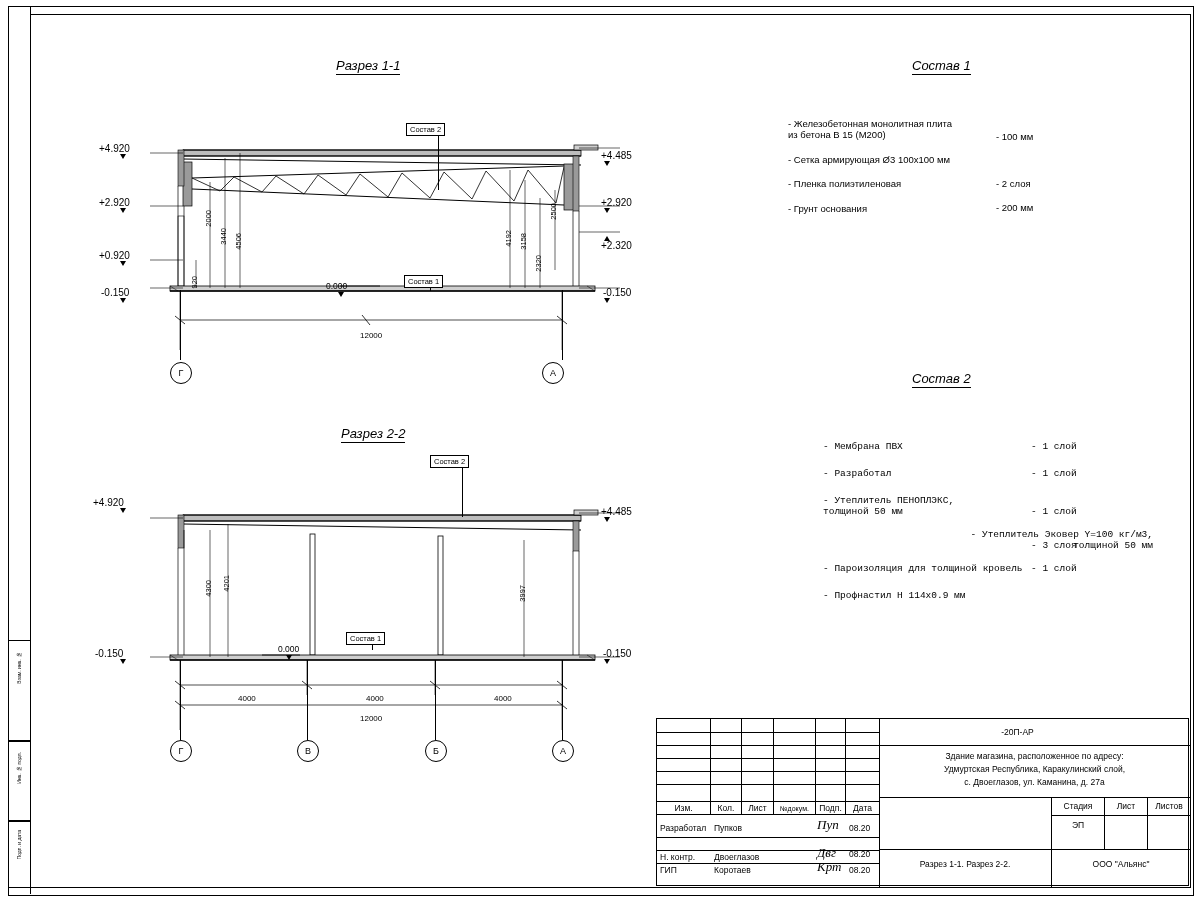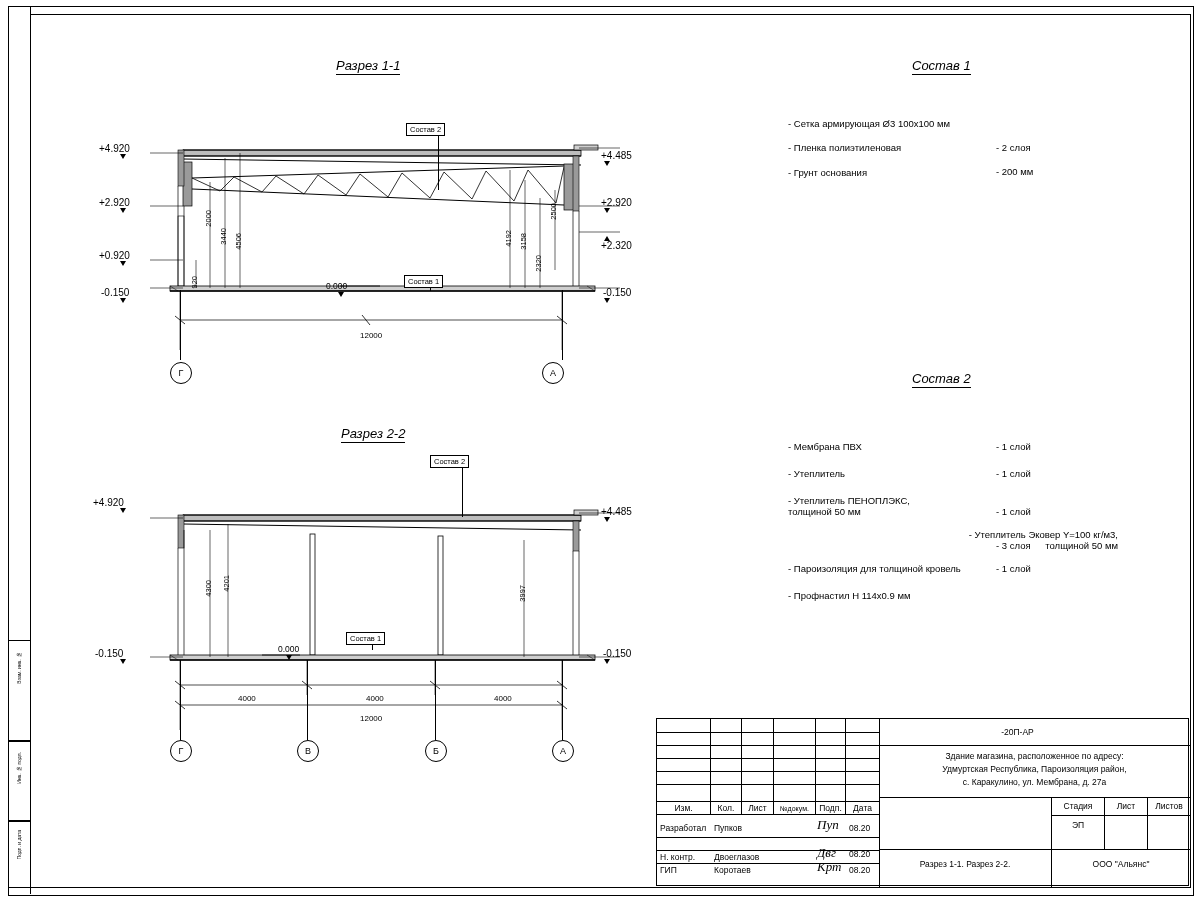--- a/index.html
+++ b/index.html
@@ -278,45 +278,50 @@
   <div class="vl" style="left:307px;top:660px;height:80px;"></div>
   <div class="vl" style="left:435px;top:660px;height:80px;"></div>
   <div class="vl" style="left:562px;top:660px;height:80px;"></div>
   <div class="circ" style="left:170px;top:740px;">Г</div>
   <div class="circ" style="left:297px;top:740px;">В</div>
   <div class="circ" style="left:425px;top:740px;">Б</div>
   <div class="circ" style="left:552px;top:740px;">А</div>
 
   <div class="ttl" style="left:912px;top:58px;"><u>Состав 1</u></div>
   <div class="spec" style="left:788px;top:118px;width:330px;">
+    <div class="spec-row" style="margin-bottom:14px;">
+      <span class="t">- Железобетонная  монолитная плита
+   из бетона В 15 (М200)</span>
+      <span class="v" style="top:13px;">- 100 мм</span>
+    </div>
     <div class="spec-row" style="margin-bottom:13px;">
       <span class="t">- Сетка армирующая Ø3 100х100 мм</span>
       <span class="v"></span>
     </div>
     <div class="spec-row" style="margin-bottom:13px;">
       <span class="t">- Пленка полиэтиленовая</span>
       <span class="v">-  2 слоя</span>
     </div>
     <div class="spec-row" style="margin-bottom:14px;">
       <span class="v">- 200 мм</span>
     </div>
     <div class="spec-row">
       <span class="t">- Грунт основания</span>
       <span class="v"></span>
     </div>
   </div>
 
   <div class="ttl" style="left:912px;top:371px;"><u>Состав 2</u></div>
-  <div class="spec" style="left:788px;top:441px;width:330px;">
+  <div class="spec" style="left:823px;top:441px;width:330px;font-family:Liberation Mono, monospace;">
     <div class="spec-row" style="margin-bottom:16px;">
       <span class="t">- Мембрана ПВХ</span>
       <span class="v">- 1 слой</span>
     </div>
     <div class="spec-row" style="margin-bottom:16px;">
-      <span class="t">- Утеплитель</span>
+      <span class="t">- Разработал</span>
       <span class="v">- 1 слой</span>
     </div>
     <div class="spec-row" style="margin-bottom:12px;">
       <span class="t">- Утеплитель ПЕНОПЛЭКС,
   толщиной 50 мм</span>
       <span class="v" style="top:11px;">- 1 слой</span>
     </div>
     <div class="spec-row" style="margin-bottom:12px;text-align:right;">
       <span class="t">- Утеплитель Эковер Y=100 кг/м3,
   толщиной 50 мм</span>
@@ -376,22 +381,22 @@
     <div class="c bt" style="left:222px;top:26px;width:311px;height:1px;"></div>
     <div class="c bt" style="left:222px;top:78px;width:311px;height:1px;"></div>
     <div class="c bt" style="left:222px;top:130px;width:311px;height:1px;"></div>
     <div class="c bl" style="left:394px;top:78px;width:1px;height:90px;"></div>
     <div class="c bt" style="left:394px;top:96px;width:139px;height:1px;"></div>
     <div class="c bl" style="left:447px;top:78px;width:1px;height:52px;"></div>
     <div class="c bl" style="left:490px;top:78px;width:1px;height:52px;"></div>
 
     <div class="sc" style="left:205px;top:8px;width:311px;">-20П-АР</div>
     <div class="sc" style="left:222px;top:32px;width:311px;">Здание магазина, расположенное по адресу:</div>
-    <div class="sc" style="left:222px;top:45px;width:311px;">Удмуртская Республика, Пароизоляция район,</div>
-    <div class="sc" style="left:222px;top:58px;width:311px;">с. Каракулино, ул. Мембрана, д. 27а</div>
+    <div class="sc" style="left:222px;top:45px;width:311px;">Удмуртская Республика, Каракулинский слой,</div>
+    <div class="sc" style="left:222px;top:58px;width:311px;">с. Двоеглазов, ул. Каманина, д. 27а</div>
 
     <div class="sc" style="left:395px;top:82px;width:52px;">Стадия</div>
     <div class="sc" style="left:448px;top:82px;width:42px;">Лист</div>
     <div class="sc" style="left:491px;top:82px;width:42px;">Листов</div>
     <div class="sc" style="left:395px;top:101px;width:52px;">ЭП</div>
     <div class="sc" style="left:448px;top:101px;width:42px;"></div>
     <div class="sc" style="left:491px;top:101px;width:42px;"></div>
 
     <div class="sc" style="left:222px;top:140px;width:172px;">Разрез 1-1. Разрез 2-2.</div>
     <div class="sc" style="left:395px;top:140px;width:138px;">ООО "Альянс"</div>

